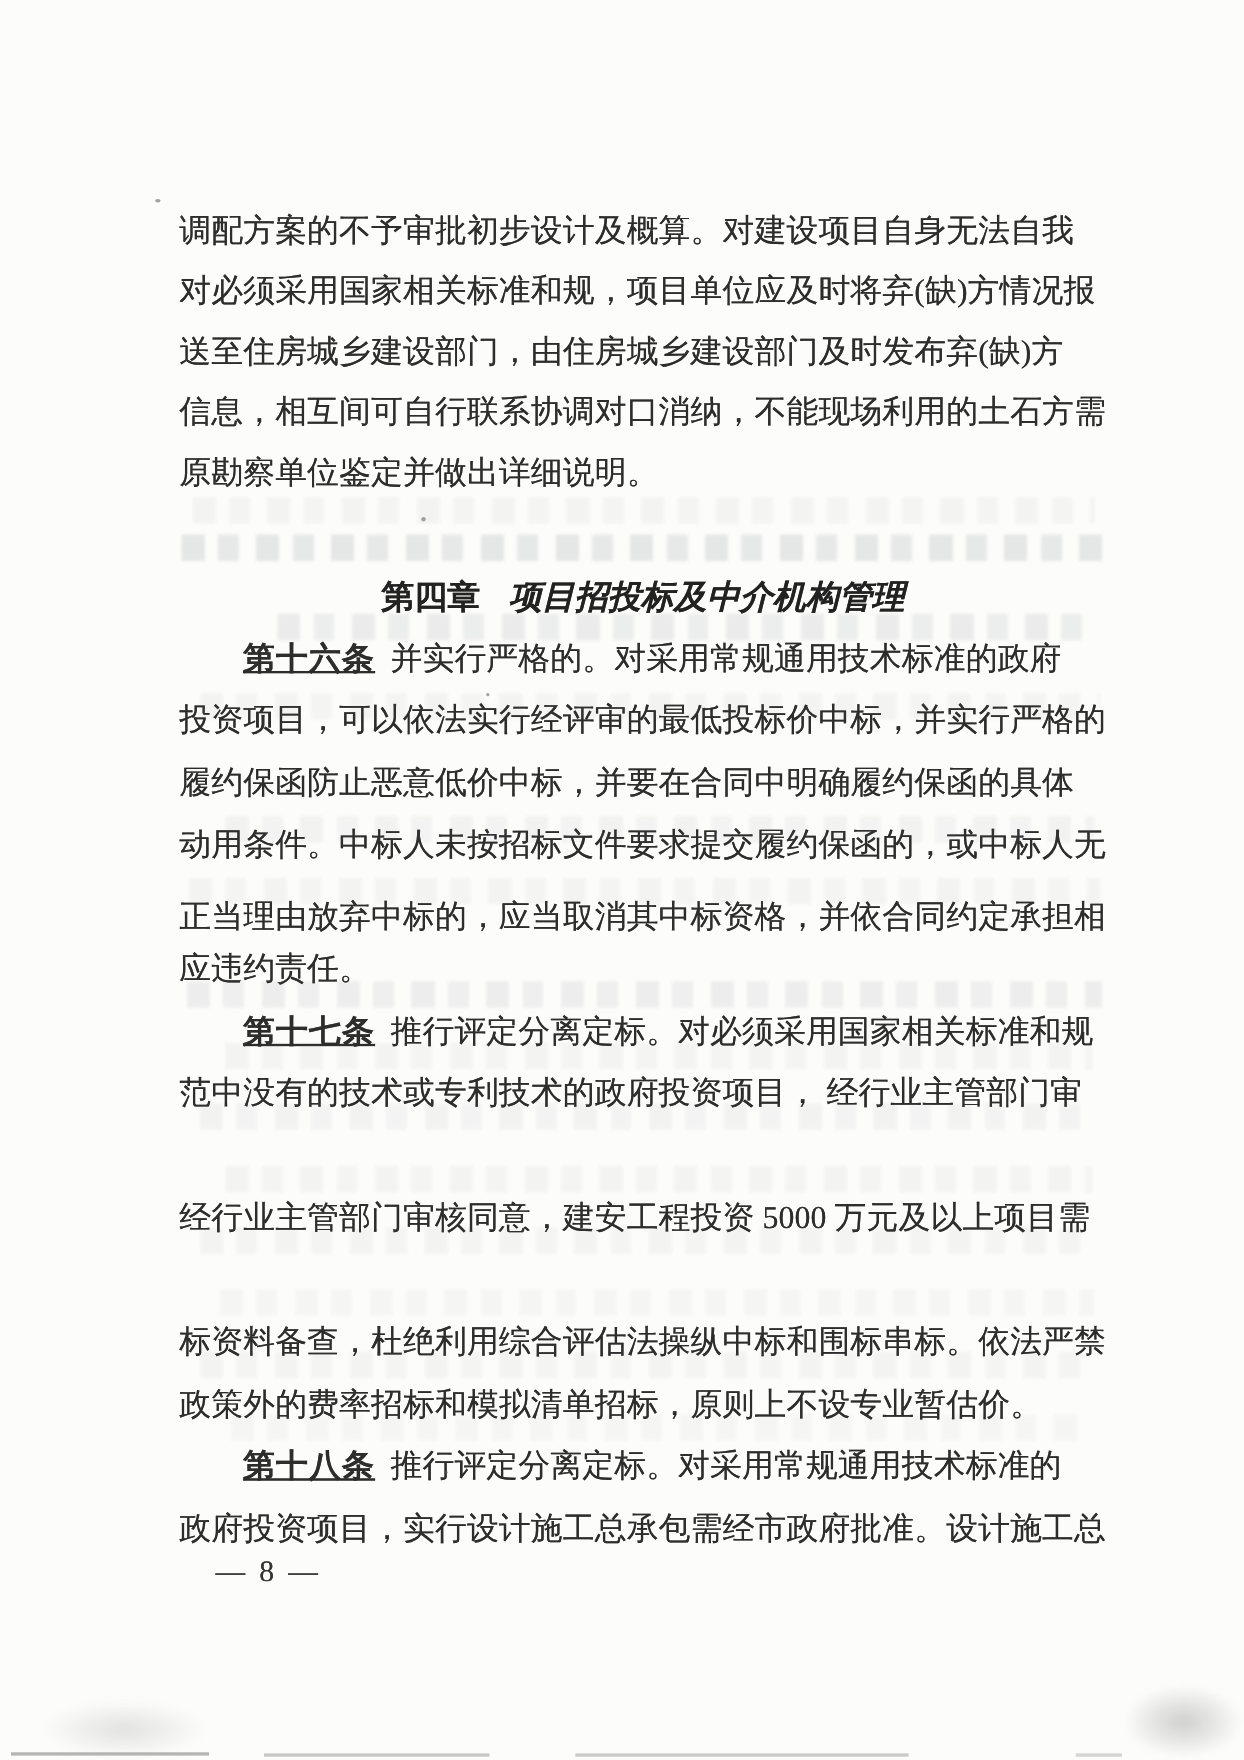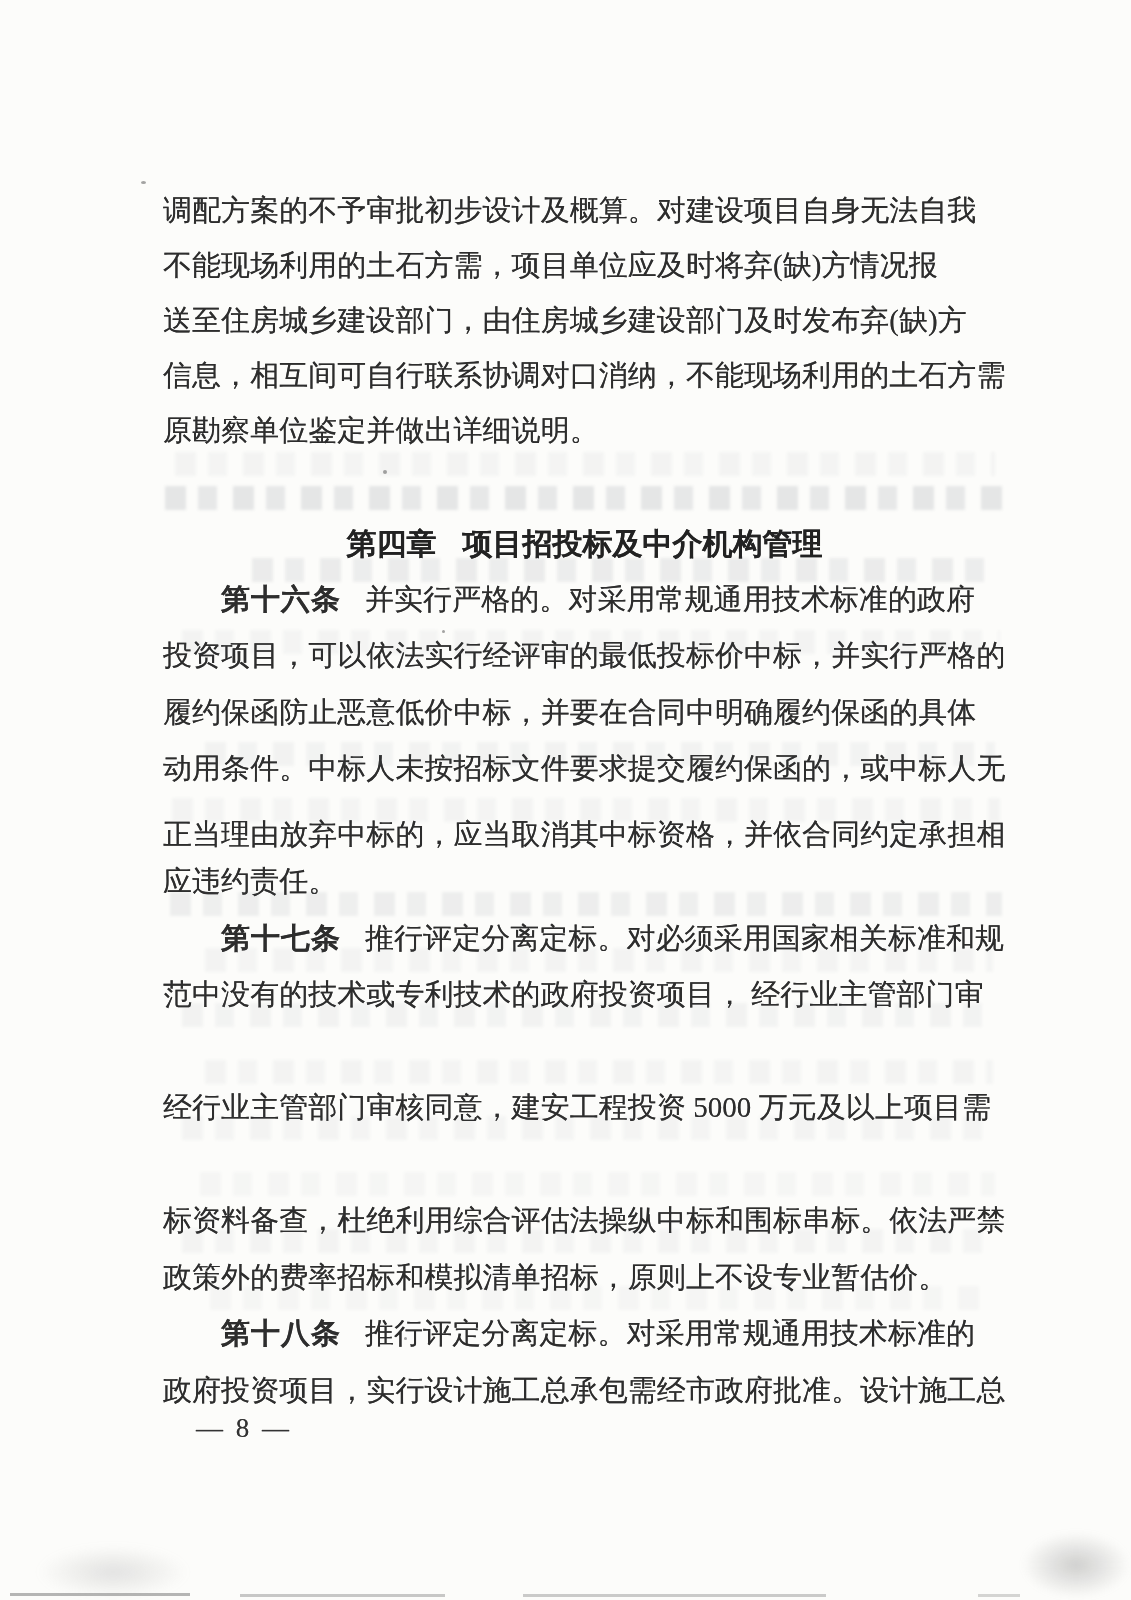--- a/index.html
+++ b/index.html
@@ -14,29 +14,29 @@
   }
   .line{
     position:absolute;
     left:163px;width:843px;
     font-size:29px;line-height:42px;
     letter-spacing:0.05px;
     white-space:nowrap;
     text-shadow:0 0 0.6px rgba(45,45,45,.75);
   }
   .indent{padding-left:58px;}
-  .lbl{font-weight:bold;margin-right:24px;letter-spacing:1px;}
+  .lbl{font-weight:bold;margin-right:14px;letter-spacing:1px;text-decoration:underline;}
   .heading{
     position:absolute;left:163px;width:843px;
     text-align:center;
     font-size:30px;line-height:44px;
     font-weight:bold;color:#222;
     text-shadow:0 0 0.6px rgba(30,30,30,.8);
   }
-  .hgap{margin-left:26px;}
+  .hgap{margin-left:26px;font-style:italic;}
   .pagenum{
     position:absolute;
     font-size:27px;line-height:36px;
     letter-spacing:3px;color:#333;
     text-shadow:0 0 0.5px rgba(45,45,45,.7);
   }
   
   .ghost{
     position:absolute;height:24px;
     filter:blur(1.6px);
@@ -49,21 +49,21 @@
   .speck{position:absolute;background:rgba(90,90,90,.55);border-radius:50%;}
   .edge{position:absolute;height:3px;}
   .blob{position:absolute;border-radius:50%;}
 </style>
 </head>
 <body>
 
 <div class="page">
 
   <div class="line" style="top:189px">调配方案的不予审批初步设计及概算。对建设项目自身无法自我</div>
-  <div class="line" style="top:244px">不能现场利用的土石方需，项目单位应及时将弃(缺)方情况报</div>
+  <div class="line" style="top:244px">对必须采用国家相关标准和规，项目单位应及时将弃(缺)方情况报</div>
   <div class="line" style="top:354px">信息，相互间可自行联系协调对口消纳，不能现场利用的土石方需</div>
   <div class="line" style="top:299px">送至住房城乡建设部门，由住房城乡建设部门及时发布弃(缺)方</div>
   <div class="line" style="top:409px">原勘察单位鉴定并做出详细说明。</div>
 
   <div class="heading" style="top:522px">
     <span>第四章</span><span class="hgap">项目招投标及中介机构管理</span>
   </div>
 
   <div class="line indent" style="top:578px">
     <span class="lbl">第十六条</span><span>并实行严格的。对采用常规通用技术标准的政府</span>

